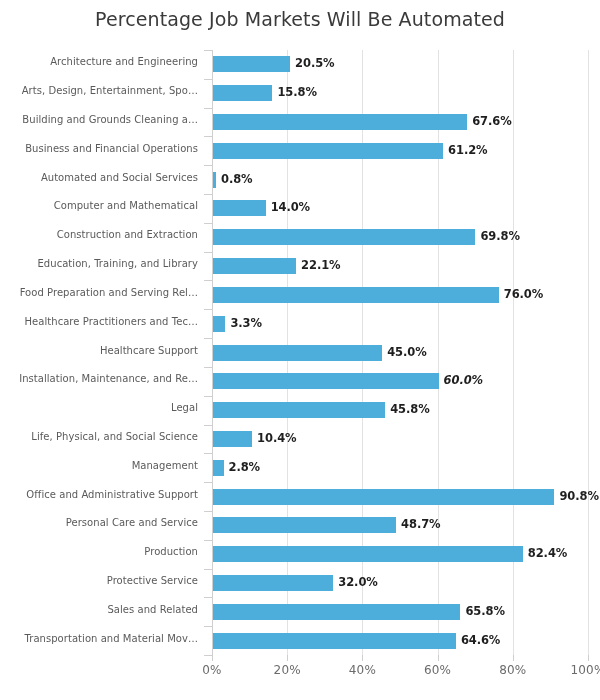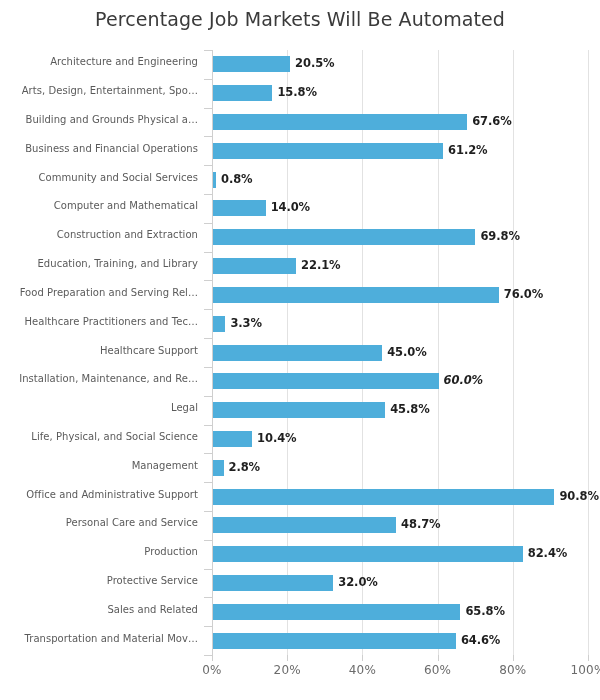--- a/index.html
+++ b/index.html
@@ -170,23 +170,23 @@
       <div class="ytick-mark" style="top: 511px; position: absolute;"></div>
       <div class="ytick-mark" style="top: 540px; position: absolute;"></div>
       <div class="ytick-mark" style="top: 569px; position: absolute;"></div>
       <div class="ytick-mark" style="top: 597px; position: absolute;"></div>
       <div class="ytick-mark" style="top: 626px; position: absolute;"></div>
       <div class="ytick-mark" style="top: 655px; position: absolute;"></div>
     </div>
   <div id="labels-layer">
       <div class="cat-label-wrap" style="top: 56.4048px;">Architecture and Engineering</div>
       <div class="cat-label-wrap" style="top: 85.2143px;">Arts, Design, Entertainment, Spo…</div>
-      <div class="cat-label-wrap" style="top: 114.024px;">Building and Grounds Physical a…</div>
+      <div class="cat-label-wrap" style="top: 114.024px;">Building and Grounds Cleaning a…</div>
       <div class="cat-label-wrap" style="top: 142.833px;">Business and Financial Operations</div>
-      <div class="cat-label-wrap" style="top: 171.643px;">Community and Social Services</div>
+      <div class="cat-label-wrap" style="top: 171.643px;">Automated and Social Services</div>
       <div class="cat-label-wrap" style="top: 200.452px;">Computer and Mathematical</div>
       <div class="cat-label-wrap" style="top: 229.262px;">Construction and Extraction</div>
       <div class="cat-label-wrap" style="top: 258.071px;">Education, Training, and Library</div>
       <div class="cat-label-wrap" style="top: 286.881px;">Food Preparation and Serving Rel…</div>
       <div class="cat-label-wrap" style="top: 315.69px;">Healthcare Practitioners and Tec…</div>
       <div class="cat-label-wrap" style="top: 344.5px;">Healthcare Support</div>
       <div class="cat-label-wrap" style="top: 373.31px;">Installation, Maintenance, and Re…</div>
       <div class="cat-label-wrap" style="top: 402.119px;">Legal</div>
       <div class="cat-label-wrap" style="top: 430.929px;">Life, Physical, and Social Science</div>
       <div class="cat-label-wrap" style="top: 459.738px;">Management</div>

